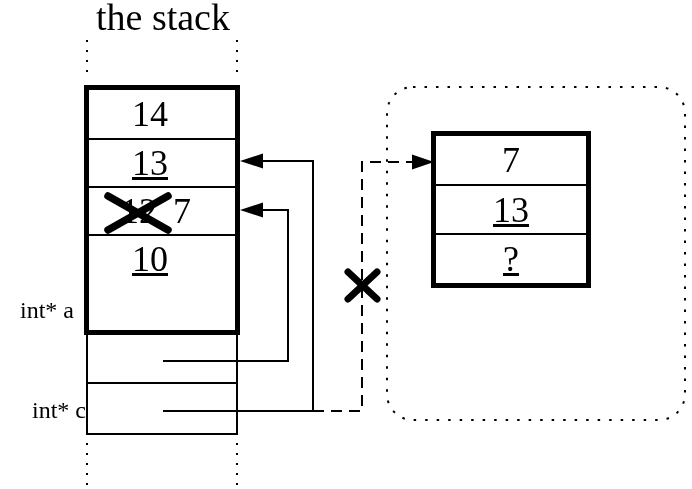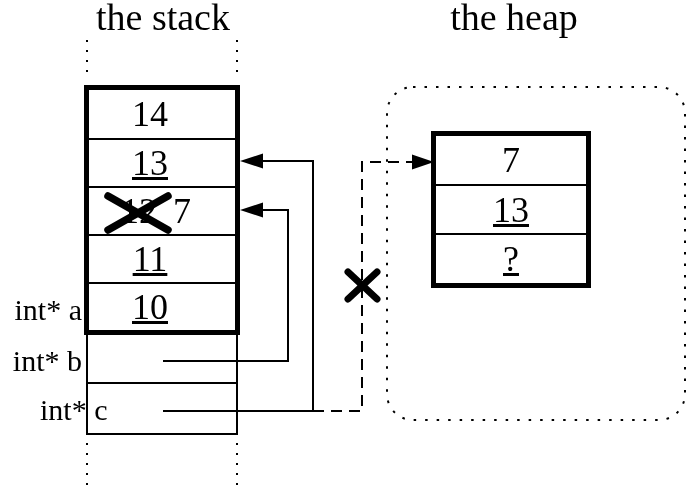--- a/index.html
+++ b/index.html
@@ -56,23 +56,23 @@
     left: 86px; top: 335px;
     width: 152px; height: 100px;
     border: 2px solid var(--ink, #000);
     border-top: none;
   }
   .sub-row { height: 49px; }
   .sub-row:first-child { border-bottom: 2px solid var(--ink, #000); }
 
   .ptr-label {
     position: absolute;
-    left: 12px; width: 70px;
+    left: 4px; width: 70px;
     text-align: right;
-    font-size: 30px;
+    font-size: 24px;
     line-height: 30px;
     white-space: nowrap;
   }
   #label-a { top: 295px; }
   #label-b { top: 346px; }
   #label-c { top: 395px; padding-left: 28px; }
 
   
   .heap-box {
     position: absolute;
@@ -89,40 +89,37 @@
     left: 0; top: 0;
     pointer-events: none;
   }
 </style>
 </head>
 <body>
 
 <div class="canvas">
 
   <div class="title" id="stack-title">the stack</div>
-  <div class="title" id="heap-title">the heap</div>
 
   <div class="stack-box">
     <div class="cell">14</div>
     <div class="cell">13</div>
     <div class="cell crossed">
       <span class="old-val">12</span>
       <span class="new-val">7</span>
     </div>
-    <div class="cell">11</div>
     <div class="cell">10</div>
   </div>
 
   <div class="sub-rows">
     <div class="sub-row"></div>
     <div class="sub-row"></div>
   </div>
 
   <div class="ptr-label" id="label-a">int* a</div>
-  <div class="ptr-label" id="label-b">int* b</div>
   <div class="ptr-label" id="label-c">int* c</div>
 
   <div class="heap-box">
     <div class="cell">7</div>
     <div class="cell">13</div>
     <div class="cell">?</div>
   </div>
 
   <svg class="overlay" width="692" height="489" viewBox="0 0 692 489">
 

